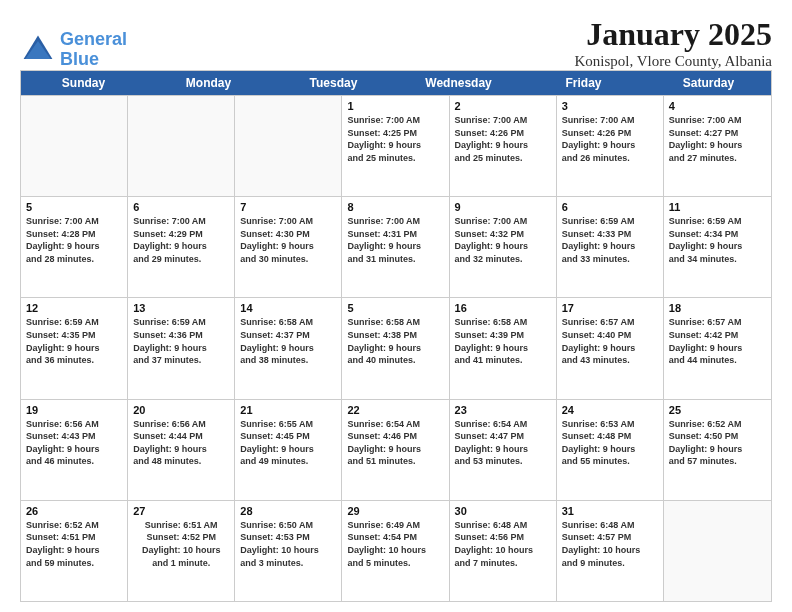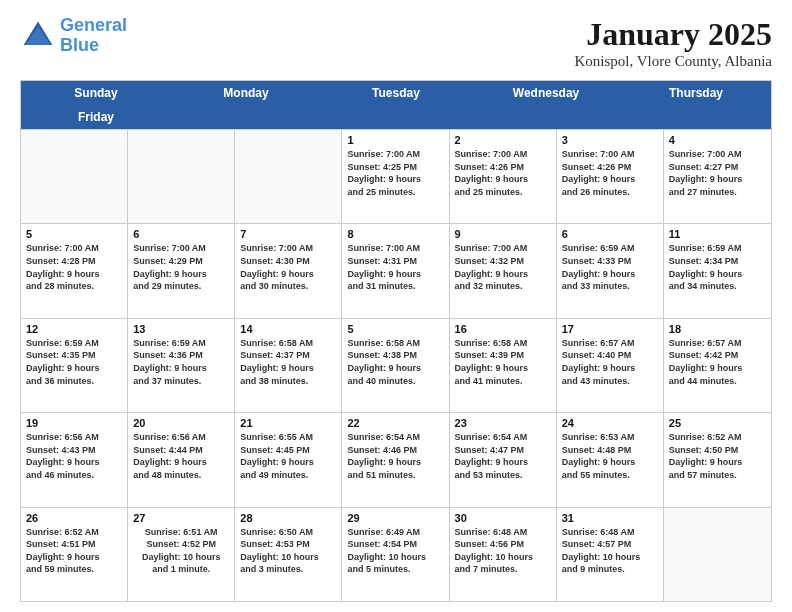--- a/index.html
+++ b/index.html
@@ -13,22 +13,22 @@
     .page {
       width: 792px;
       height: 612px;
       padding: 16px 20px 10px 20px;
       display: flex;
       flex-direction: column;
     }
     .header {
       display: flex;
       justify-content: space-between;
-      align-items: flex-start;
-      margin-bottom: 10px;
+      align-items: flex-end;
+      margin-bottom: 0;
     }
     .logo {
       display: flex;
       align-items: center;
       gap: 4px;
     }
     .logo-text {
       font-size: 18px;
       font-weight: bold;
       color: #1a3a5c;
@@ -55,21 +55,21 @@
       color: #333;
     }
     .calendar {
       flex: 1;
       display: flex;
       flex-direction: column;
       border: 1px solid #ccc;
     }
     .cal-header {
       display: grid;
-      grid-template-columns: repeat(5, 1fr);
+      grid-template-columns: repeat(6, 1fr);
       background: #2a5fa5;
     }
     .cal-header-cell {
       color: #fff;
       font-size: 12px;
       font-weight: bold;
       padding: 5px 6px;
       text-align: center;
     }
     .cal-body {
@@ -132,22 +132,22 @@
       <div class="subtitle">Konispol, Vlore County, Albania</div>
     </div>
   </div>
 
   <div class="calendar">
     <div class="cal-header" id="cal-header">
         <div class="cal-header-cell">Sunday</div>
         <div class="cal-header-cell">Monday</div>
         <div class="cal-header-cell">Tuesday</div>
         <div class="cal-header-cell">Wednesday</div>
-        <div class="cal-header-cell">Thursday</div>
         <div class="cal-header-cell">Friday</div>
+        <div class="cal-header-cell">Saturday</div>
       </div>
     <div class="cal-body" id="cal-body">
         <div class="cal-row">
           <div class="cal-cell empty"></div>
           <div class="cal-cell empty"></div>
           <div class="cal-cell empty"></div>
           <div class="cal-cell">
             <span class="day-num">1</span>
             <div class="cell-info" style="white-space: pre-line;">Sunrise: 7:00 AM
 Sunset: 4:25 PM

